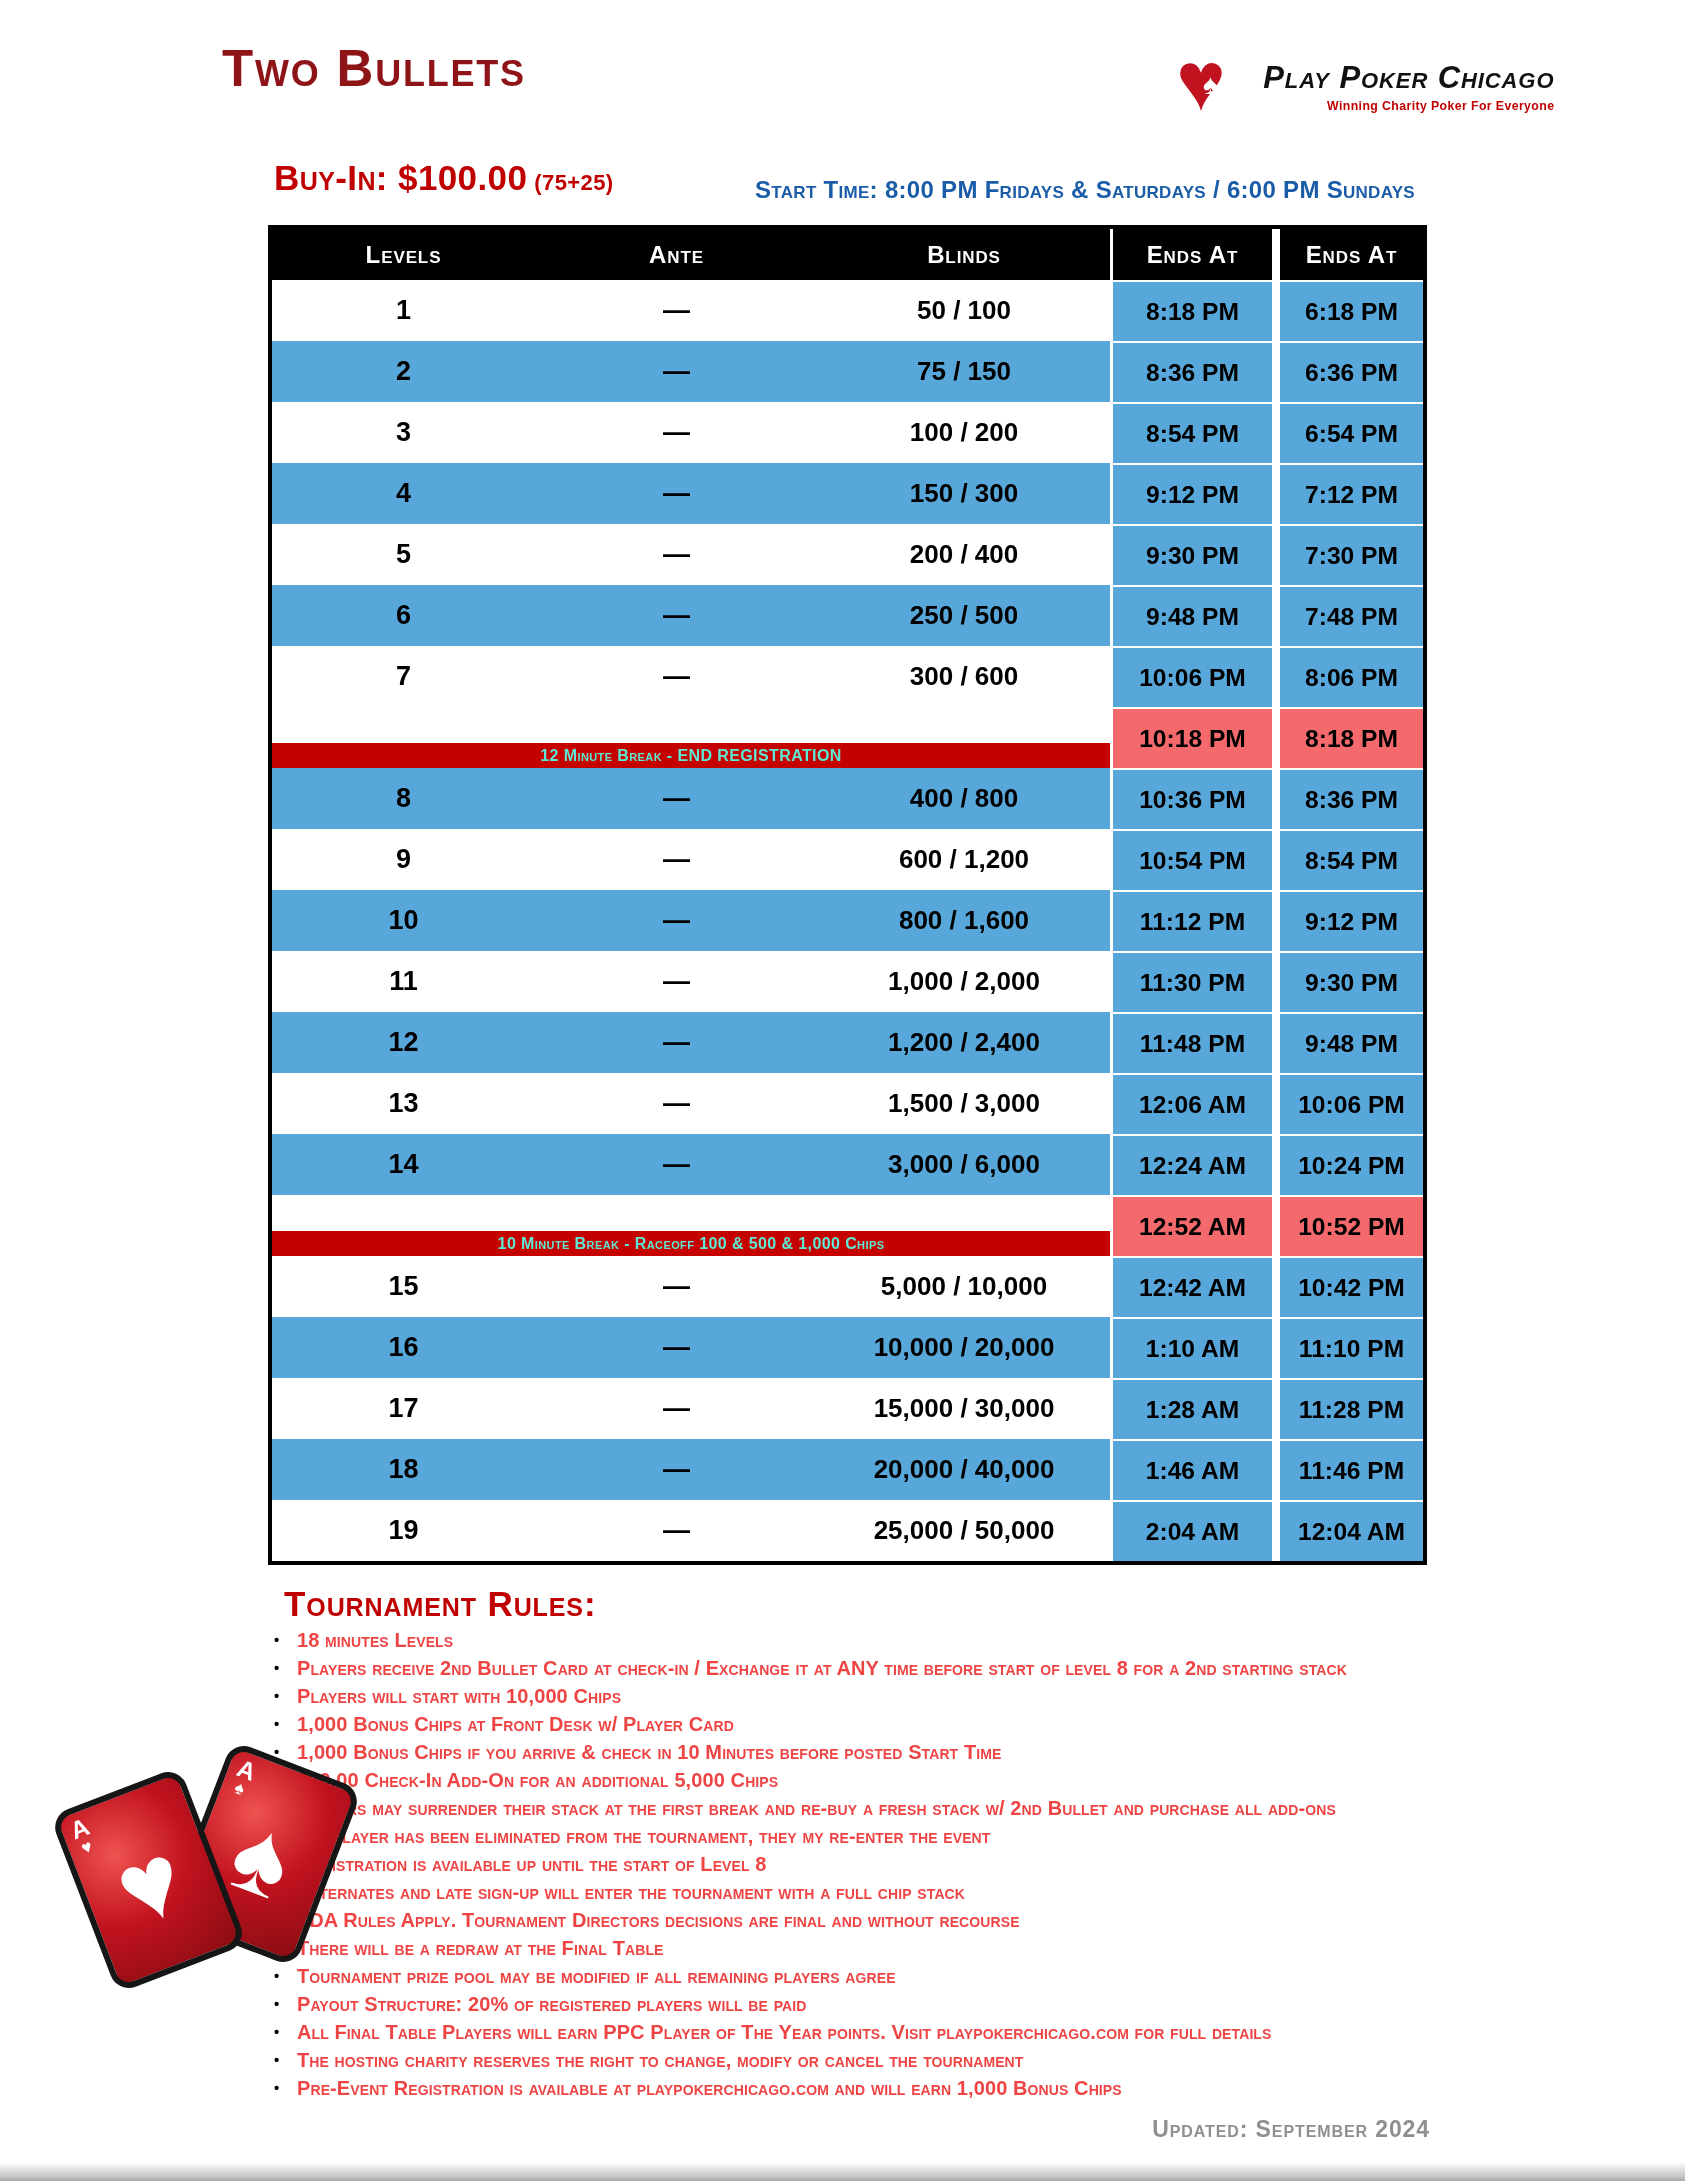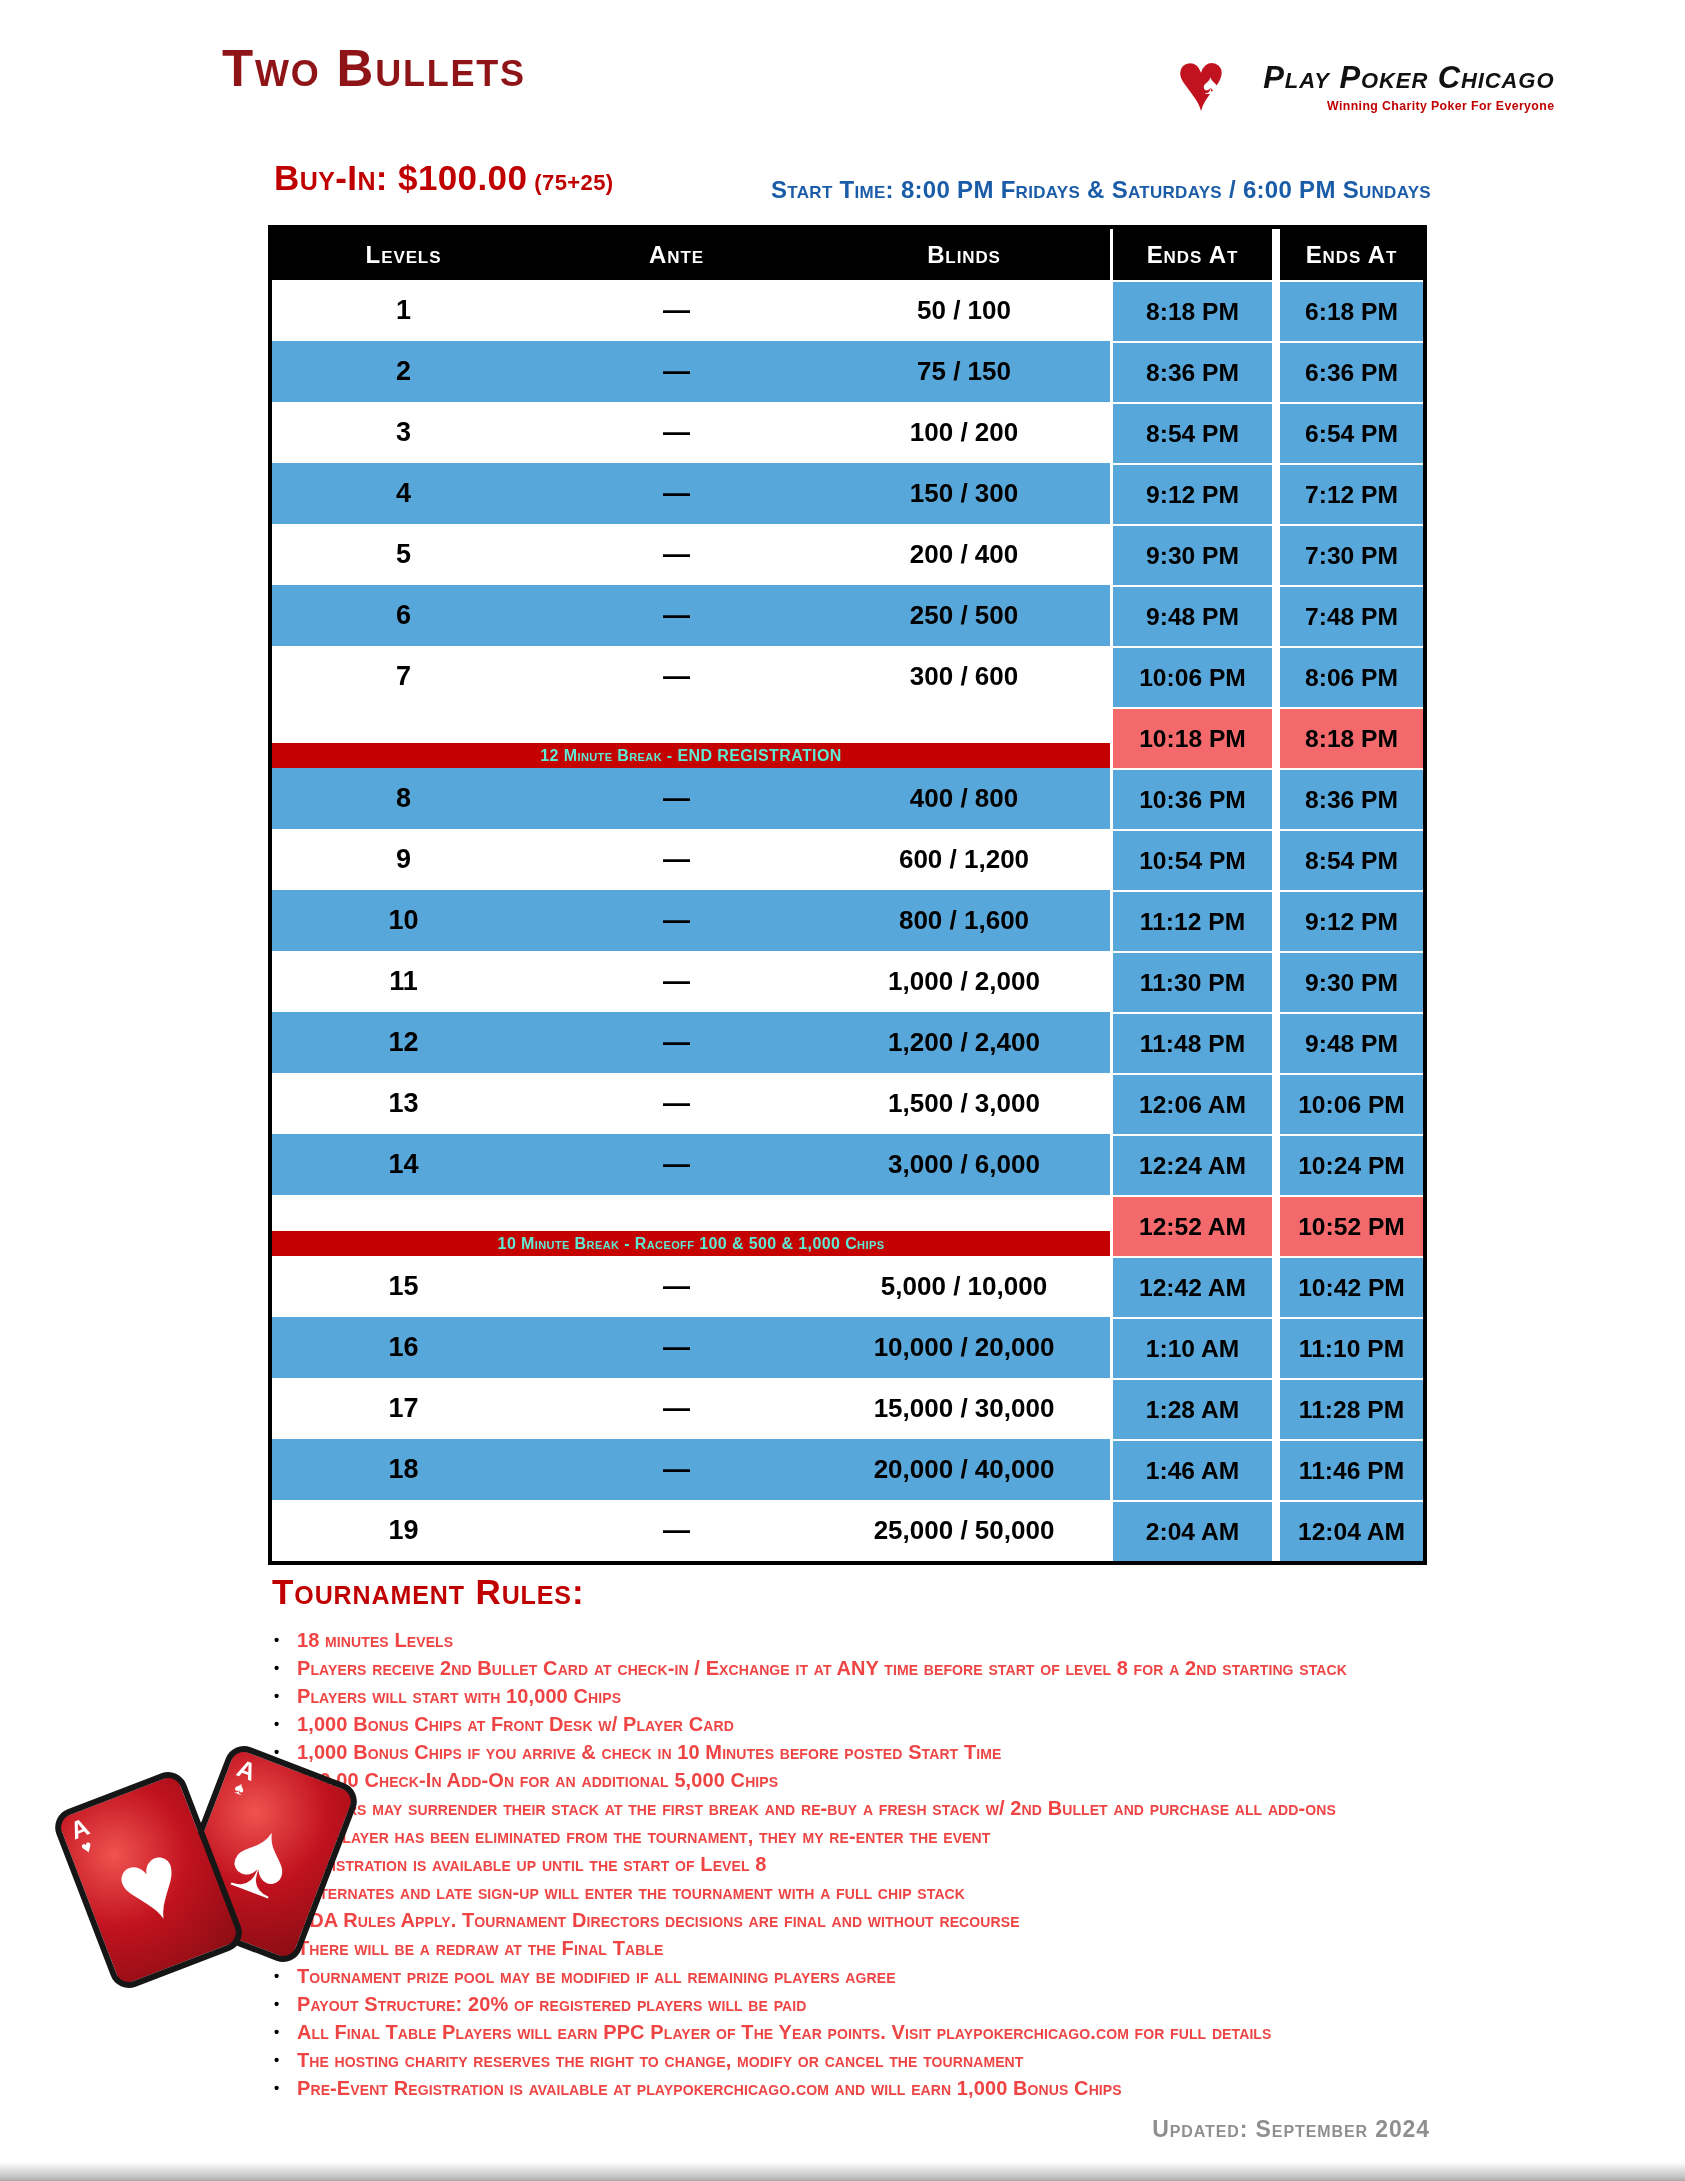--- a/index.html
+++ b/index.html
@@ -21,21 +21,21 @@
   .brand-text { display:flex; flex-direction:column; }
   .brand-name { font-variant:small-caps; font-weight:bold; font-size:31px; color:#111111; letter-spacing:0.9px; white-space:nowrap;font-style:italic; }
   .brand-tagline { text-align:right; color:var(--accent-red,#C00000); font-size:12.3px; font-weight:bold; margin-top:2.6px; letter-spacing:0.4px; }
 
   .buyin {
     position:absolute; left:274px; top:158px;
     color:var(--accent-red,#C00000); font-weight:bold; font-size:35px; font-variant:small-caps; letter-spacing:0.4px;
   }
   .buyin-note { font-size:22px; margin-left:7px; }
   .start-time {
-    position:absolute; left:755px; top:176px; width:676px; text-align:right;
+    position:absolute; left:755px; top:176px; width:676px; 
     color:var(--start-time-blue,#1A5CA8); font-weight:bold; font-size:24px; font-variant:small-caps; letter-spacing:0.3px;
   }
 
   
   .structure-table {
     position:absolute; left:268px; top:225px;
     display:grid;
     grid-template-columns:263px 283px 292px 162px 151px;
     grid-template-rows:51px repeat(21,61px);
     border:4.4px solid #000000; background:#ffffff;
@@ -50,21 +50,21 @@
   .ends1 { border-left:3.5px solid #ffffff; }
   .ends2 { border-left:8px solid #ffffff; }
   .break-label {
     grid-column:1 / 4; background:var(--break-red,#C40000); color:#5eead4;
     font-variant:small-caps; font-size:16px; letter-spacing:0.4px;margin-top:36px;
   }
   .break-time { background:var(--break-time-pink,#F46A6C); }
 
   
   .rules-title {
-    position:absolute; left:272px; top:1572px; margin:0;
+    position:absolute; left:272px; top:1572px; margin:12px;
     color:var(--accent-red,#C00000); font-variant:small-caps; font-weight:bold; font-size:35px; letter-spacing:0.9px;
   }
   .rules-list { position:absolute; left:274px; top:1626px; width:1404px; list-style:none; margin:0; padding:0; }
   .rules-list li { display:flex; line-height:28px; white-space:nowrap; }
   .rules-list .dot { width:23px; flex:0 0 23px; font-size:15px; font-weight:bold; color:#000; }
   .rule-text { font-weight:bold; font-variant:small-caps; font-size:20px; color:#ef4444; letter-spacing:0.1px; }
 
   
   .updated {
     position:absolute; left:1009px; top:2116px; width:421px; text-align:right;

